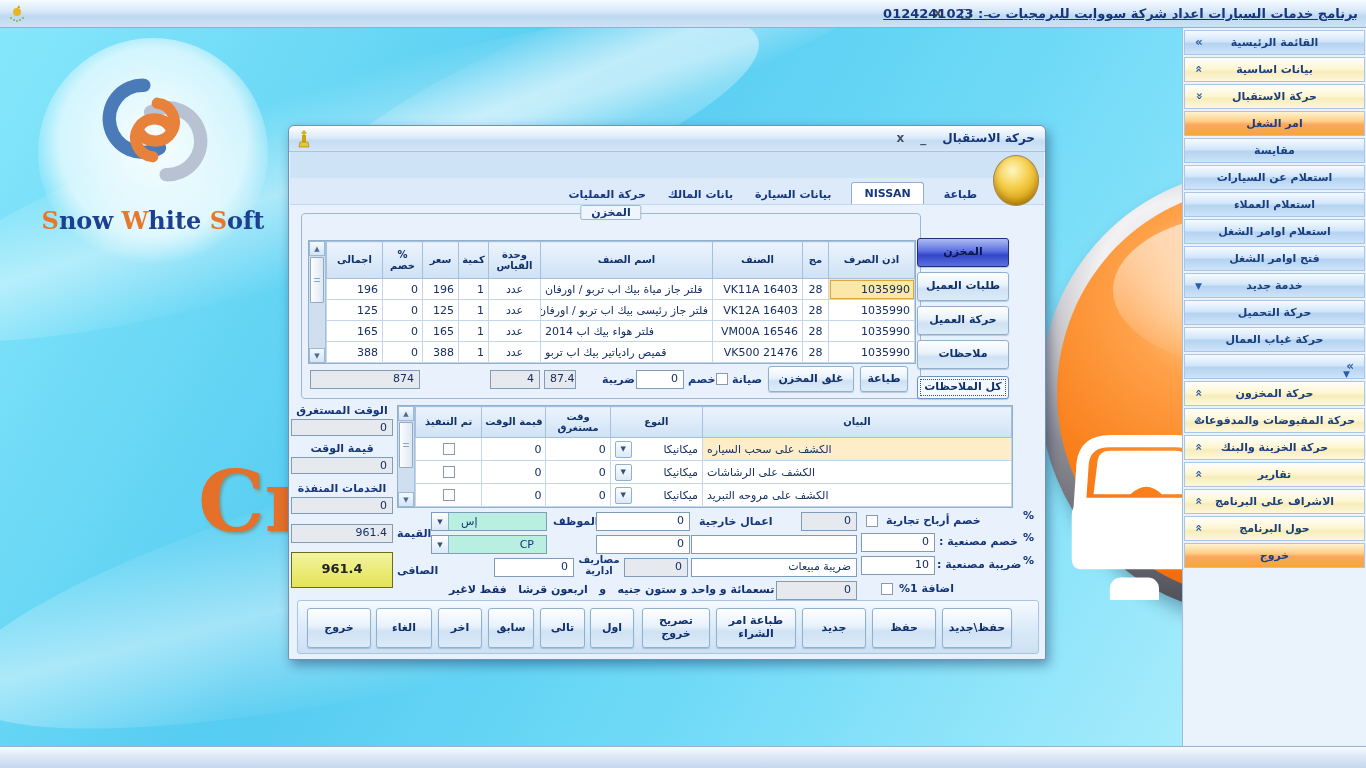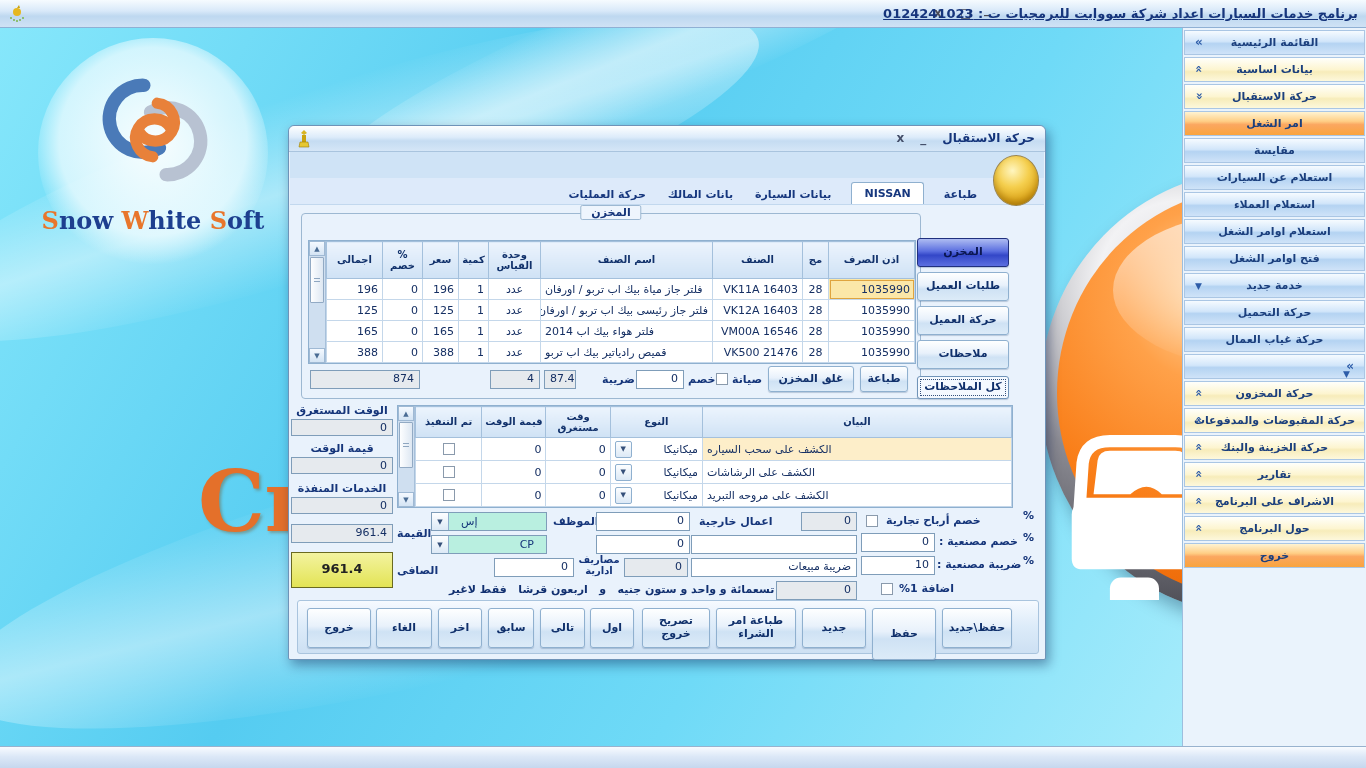--- a/index.html
+++ b/index.html
@@ -509,18 +509,18 @@
   <div class="bottom-strip">
     <div class="btn" style="left:9px;top:7px;width:64px;height:40px">خروج</div>
     <div class="btn" style="left:78px;top:7px;width:56px;height:40px">الغاء</div>
     <div class="btn" style="left:140px;top:7px;width:44px;height:40px">اخر</div>
     <div class="btn" style="left:190px;top:7px;width:46px;height:40px">سابق</div>
     <div class="btn" style="left:242px;top:7px;width:45px;height:40px">تالى</div>
     <div class="btn" style="left:292px;top:7px;width:44px;height:40px">اول</div>
     <div class="btn" style="left:344px;top:7px;width:68px;height:40px;padding:0 6px">تصريح خروج</div>
     <div class="btn" style="left:418px;top:7px;width:80px;height:40px;padding:0 6px">طباعة امر الشراء</div>
     <div class="btn" style="left:504px;top:7px;width:64px;height:40px">جديد</div>
-    <div class="btn" style="left:574px;top:7px;width:64px;height:52px">حفظ</div>
+    <div class="btn" style="left:574px;top:7px;width:64px;height:40px">حفظ</div>
     <div class="btn" style="left:644px;top:7px;width:70px;height:40px">حفظ\جديد</div>
   </div>
 </div>
 
 <div class="abs statusbar"></div>
 
 </body></html>

